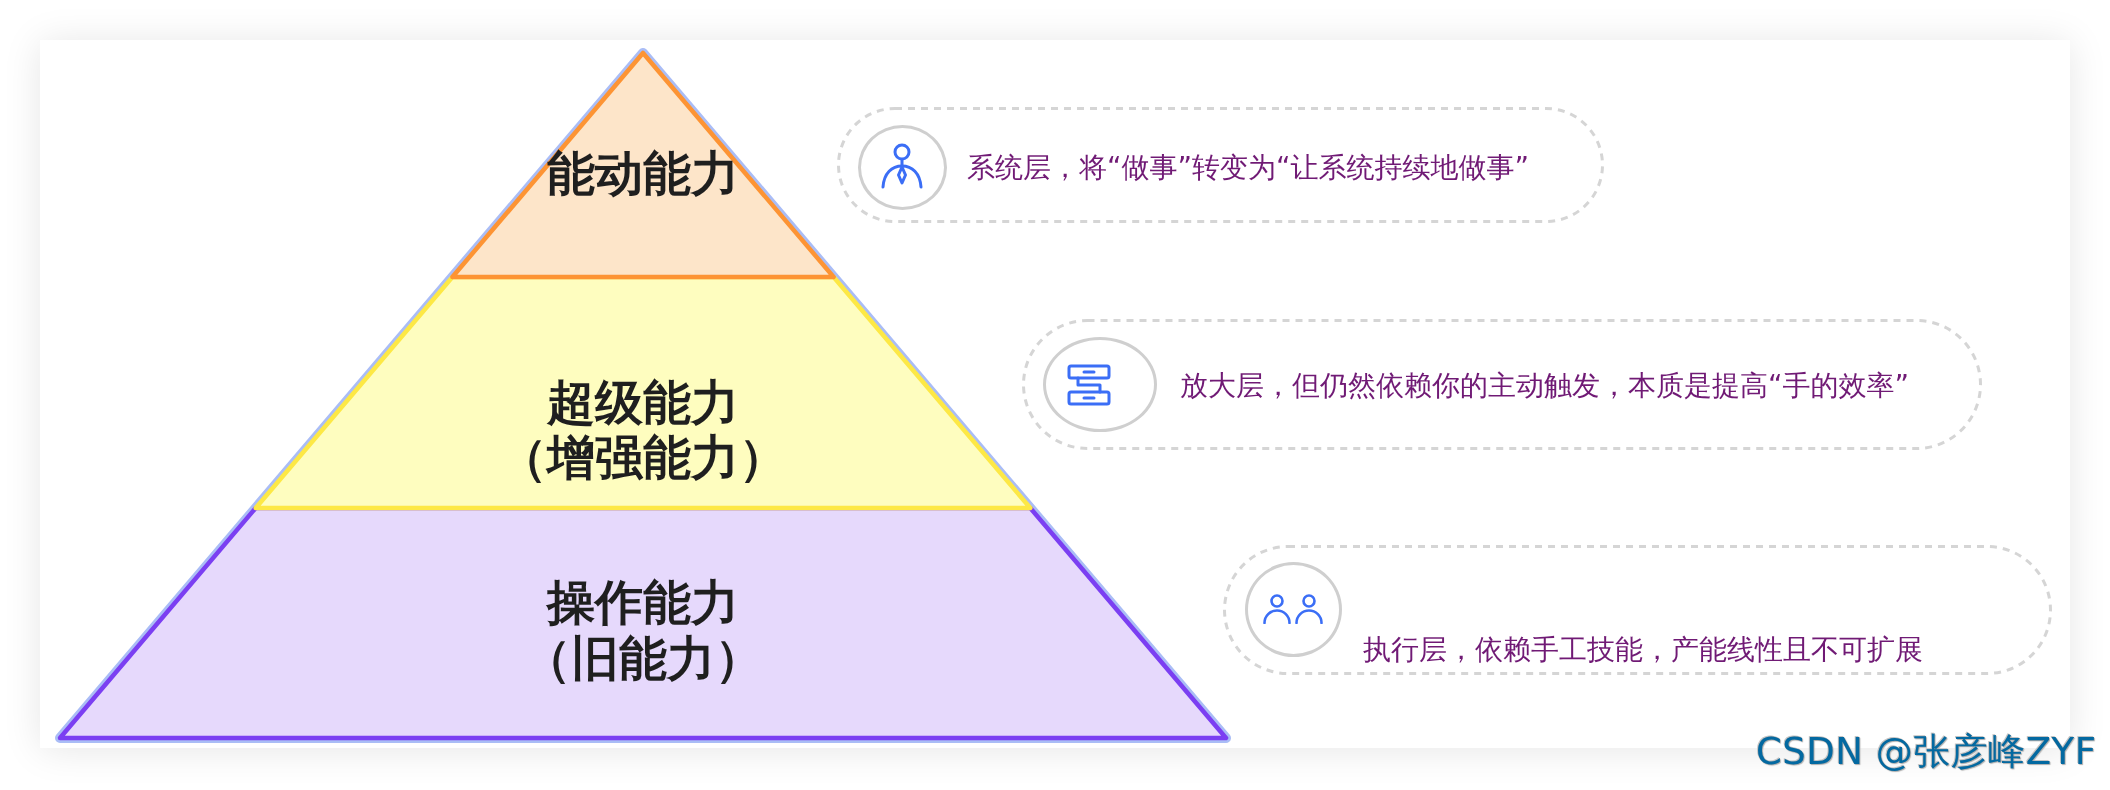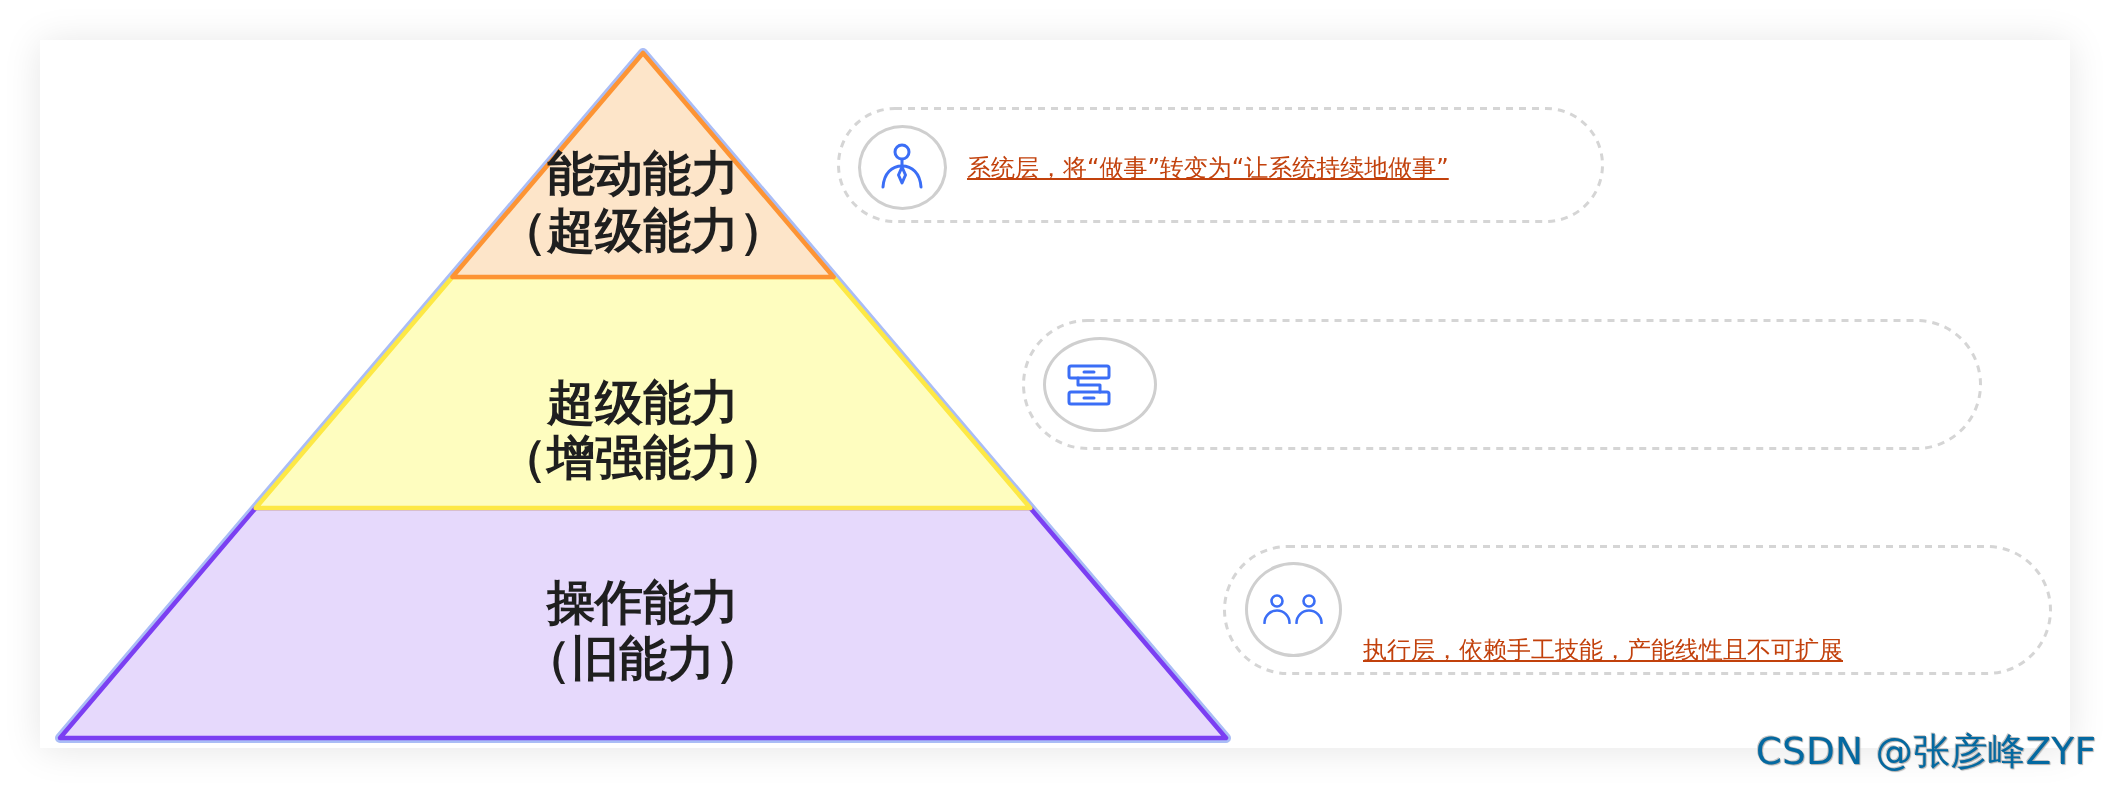--- a/index.html
+++ b/index.html
@@ -17,23 +17,22 @@
     white-space: nowrap;
   }
   .callout { position: absolute; }
   .callout svg.frame { position: absolute; left: 0; top: 0; overflow: visible; }
   .badge {
     position: absolute; box-sizing: border-box; border: 3px solid #cfcfcf;
     border-radius: 50%; background: #ffffff;
   }
   .icon { position: absolute; }
   .ctext {
-    position: absolute; font-size: 24px; line-height: 40px; color: #c2410c;
+    position: absolute; font-size: 28px; line-height: 40px; color: #701a75;
     white-space: nowrap;
-    text-decoration: underline;
   }
   .watermark {
     position: absolute; left: 1756px; top: 730px; font-size: 37px; line-height: 44px;
     color: #0369a1; white-space: nowrap;
     text-shadow: 0 0 1px #9a9a9a, 1px 1px 1px #b0b0b0, -1px -1px 0 #c8c8c8;
     letter-spacing: 0.5px;
   }
 </style>
 </head>
 <body>
@@ -50,21 +49,20 @@
     </g>
     <g stroke="#fde845" stroke-width="4.5" stroke-linejoin="round">
       <polygon fill="#fefdbf" points="452.4,277 833.6,277 1030.3,508 255.7,508"></polygon>
     </g>
     <g stroke="#fd9434" stroke-width="4.5" stroke-linejoin="round">
       <polygon fill="#fde5c9" points="643,53 833.6,277 452.4,277"></polygon>
     </g>
   </svg>
 
   <div class="lbl" style="top:153px">能动能力</div>
-  <div class="lbl" style="top:210px">（超级能力）</div>
   <div class="lbl" style="top:382px">超级能力</div>
   <div class="lbl" style="top:582px">操作能力</div>
   <div class="lbl" style="top:437px">（增强能力）</div>
   <div class="lbl" style="top:638px">（旧能力）</div>
 
   <div class="callout" style="left:837px;top:107px;width:767px;height:116px;">
     <svg class="frame" width="767" height="116">
       <rect x="1.5" y="1.5" width="764" height="113" rx="56.5" ry="56.5" fill="none" stroke="#d5d5d5" stroke-width="3" stroke-dasharray="7 6"></rect>
     </svg>
   </div>
@@ -87,20 +85,21 @@
   <div class="badge" style="left:1043px;top:337px;width:114px;height:95px;"></div>
   <svg class="icon" style="left:1067px;top:363px;" width="44" height="44" viewBox="0 0 44 44">
     <g fill="none" stroke="#3b6ef6" stroke-width="3" stroke-linejoin="round" stroke-linecap="round">
       <rect x="2" y="3" width="40" height="12" rx="2"></rect>
       <path d="M17 9 H27"></path>
       <path d="M11 15 V22 H33 V29"></path>
       <rect x="2" y="29" width="40" height="12" rx="2"></rect>
       <path d="M17 35 H27"></path>
     </g>
   </svg>
+  <div class="ctext" style="left:1180px;top:366px;">放大层，但仍然依赖你的主动触发，本质是提高“手的效率”</div>
 
   <div class="callout" style="left:1223px;top:545px;width:829px;height:130px;">
     <svg class="frame" width="829" height="130">
       <rect x="1.5" y="1.5" width="826" height="127" rx="63.5" ry="63.5" fill="none" stroke="#d5d5d5" stroke-width="3" stroke-dasharray="7 6"></rect>
     </svg>
   </div>
   <div class="badge" style="left:1245px;top:562px;width:97px;height:95px;"></div>
   <svg class="icon" style="left:1262px;top:594px;" width="62" height="30" viewBox="0 0 62 30">
     <g fill="none" stroke="#3b6ef6" stroke-width="2.6" stroke-linecap="round">
       <circle cx="15" cy="7" r="5.5"></circle>

